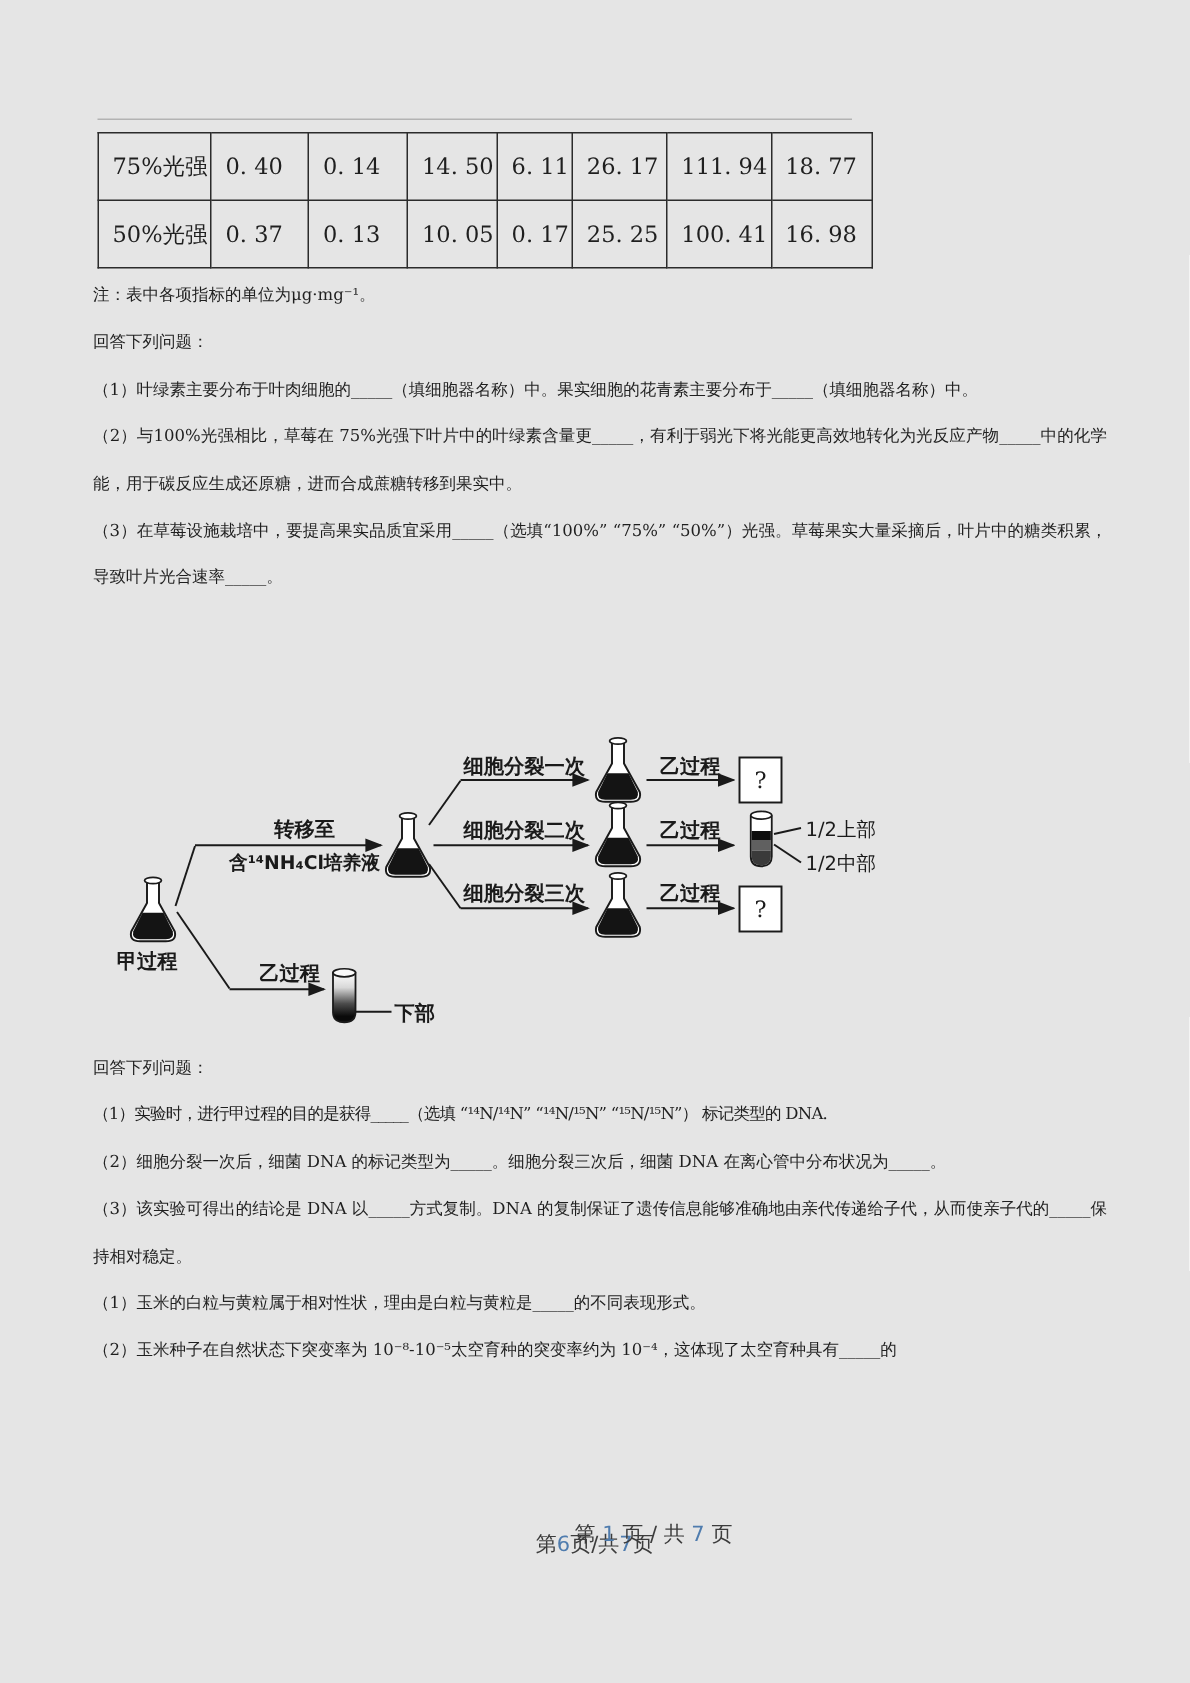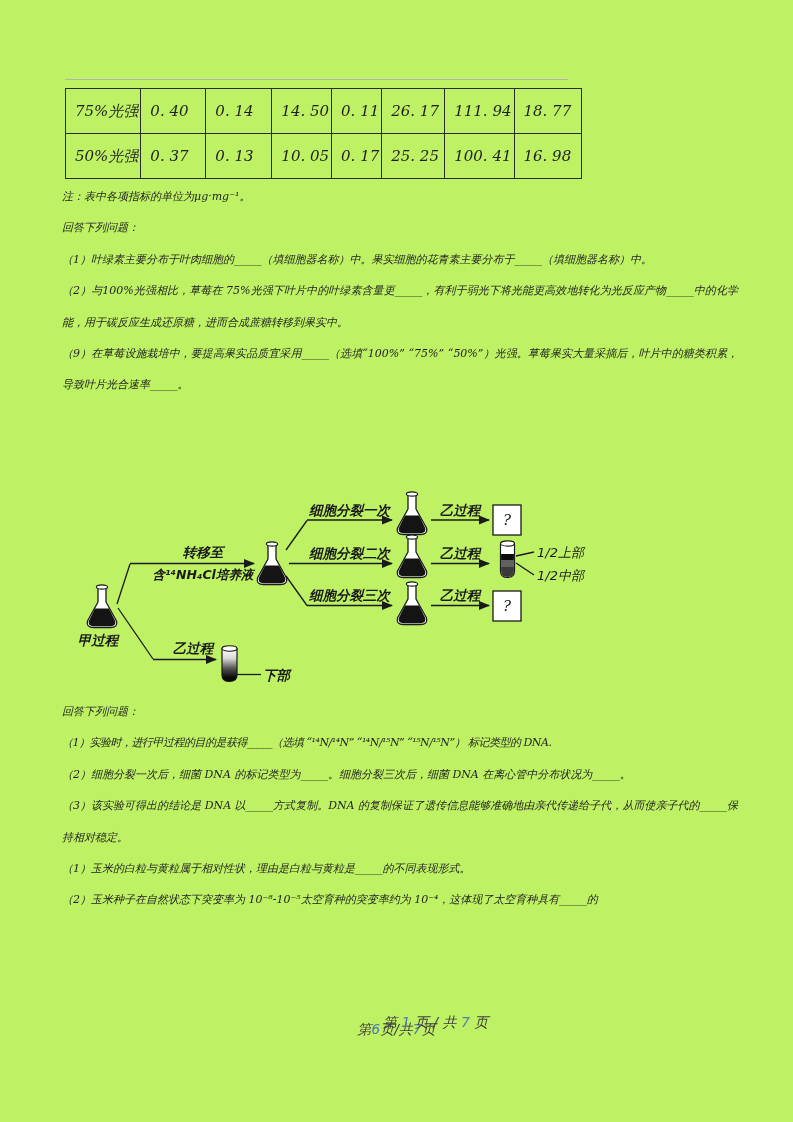--- a/index.html
+++ b/index.html
@@ -1,19 +1,19 @@
 <!DOCTYPE html>
 <html><head>
 <meta charset="utf-8">
 <style>
   html,body { margin:0; padding:0; background:#ffffff; }
   .page {
-    position:relative; width:793px; height:1122px; background:#bef264;
+    position:relative; width:793px; height:1122px; background:#e5e5e5;
     font-family:"DejaVu Serif","Liberation Serif",serif;
-    color:#1f1f1f; overflow:hidden;font-style:italic;
+    color:#1f1f1f; overflow:hidden;
   }
   
   .cutline { position:absolute; left:65px; top:79px; width:503px; height:1px; background:#b3b3b3; }
 
   table.data { position:absolute; left:65px; top:88px; border-collapse:collapse; table-layout:fixed; }
   table.data td {
     border:1.2px solid #2b2b2b; height:44px; padding:0 2px 0 9px;
     font-size:15px; vertical-align:middle; white-space:nowrap; overflow:hidden;
   }
 
@@ -61,21 +61,21 @@
         <col style="width:63px">
         <col style="width:63px">
         <col style="width:67px">
     </colgroup>
     <tbody>
       <tr>
         <td>75%光强</td>
         <td>0. 40</td>
         <td>0. 14</td>
         <td>14. 50</td>
-        <td>0. 11</td>
+        <td>6. 11</td>
         <td>26. 17</td>
         <td>111. 94</td>
         <td>18. 77</td>
       </tr>
       <tr>
         <td>50%光强</td>
         <td>0. 37</td>
         <td>0. 13</td>
         <td>10. 05</td>
         <td>0. 17</td>
@@ -84,21 +84,21 @@
         <td>16. 98</td>
       </tr>
     </tbody>
   </table>
 
   <div class="text-block1">
     <p>注：表中各项指标的单位为μg·mg⁻¹。</p>
     <p>回答下列问题：</p>
     <p>（1）叶绿素主要分布于叶肉细胞的_____（填细胞器名称）中。果实细胞的花青素主要分布于_____（填细胞器名称）中。</p>
     <p>（2）与100%光强相比，草莓在 75%光强下叶片中的叶绿素含量更_____，有利于弱光下将光能更高效地转化为光反应产物_____中的化学能，用于碳反应生成还原糖，进而合成蔗糖转移到果实中。</p>
-    <p>（9）在草莓设施栽培中，要提高果实品质宜采用_____（选填“100%” “75%” “50%”）光强。草莓果实大量采摘后，叶片中的糖类积累，导致叶片光合速率_____。</p>
+    <p>（3）在草莓设施栽培中，要提高果实品质宜采用_____（选填“100%” “75%” “50%”）光强。草莓果实大量采摘后，叶片中的糖类积累，导致叶片光合速率_____。</p>
   </div>
 
   <svg class="diagram" width="680" height="208" viewBox="0 0 680 208" xmlns="http://www.w3.org/2000/svg">
     <defs>
       <marker id="arrowhead" markerWidth="9" markerHeight="8" refX="8" refY="3.5" orient="auto">
         <path d="M0,0 L9,3.5 L0,7 Z" fill="#1a1a1a"></path>
       </marker>
       <linearGradient id="tubeGrad" x1="0" y1="0" x2="0" y2="1">
         <stop offset="0" stop-color="#ffffff"></stop>
         <stop offset="0.3" stop-color="#d8d8d8"></stop>

